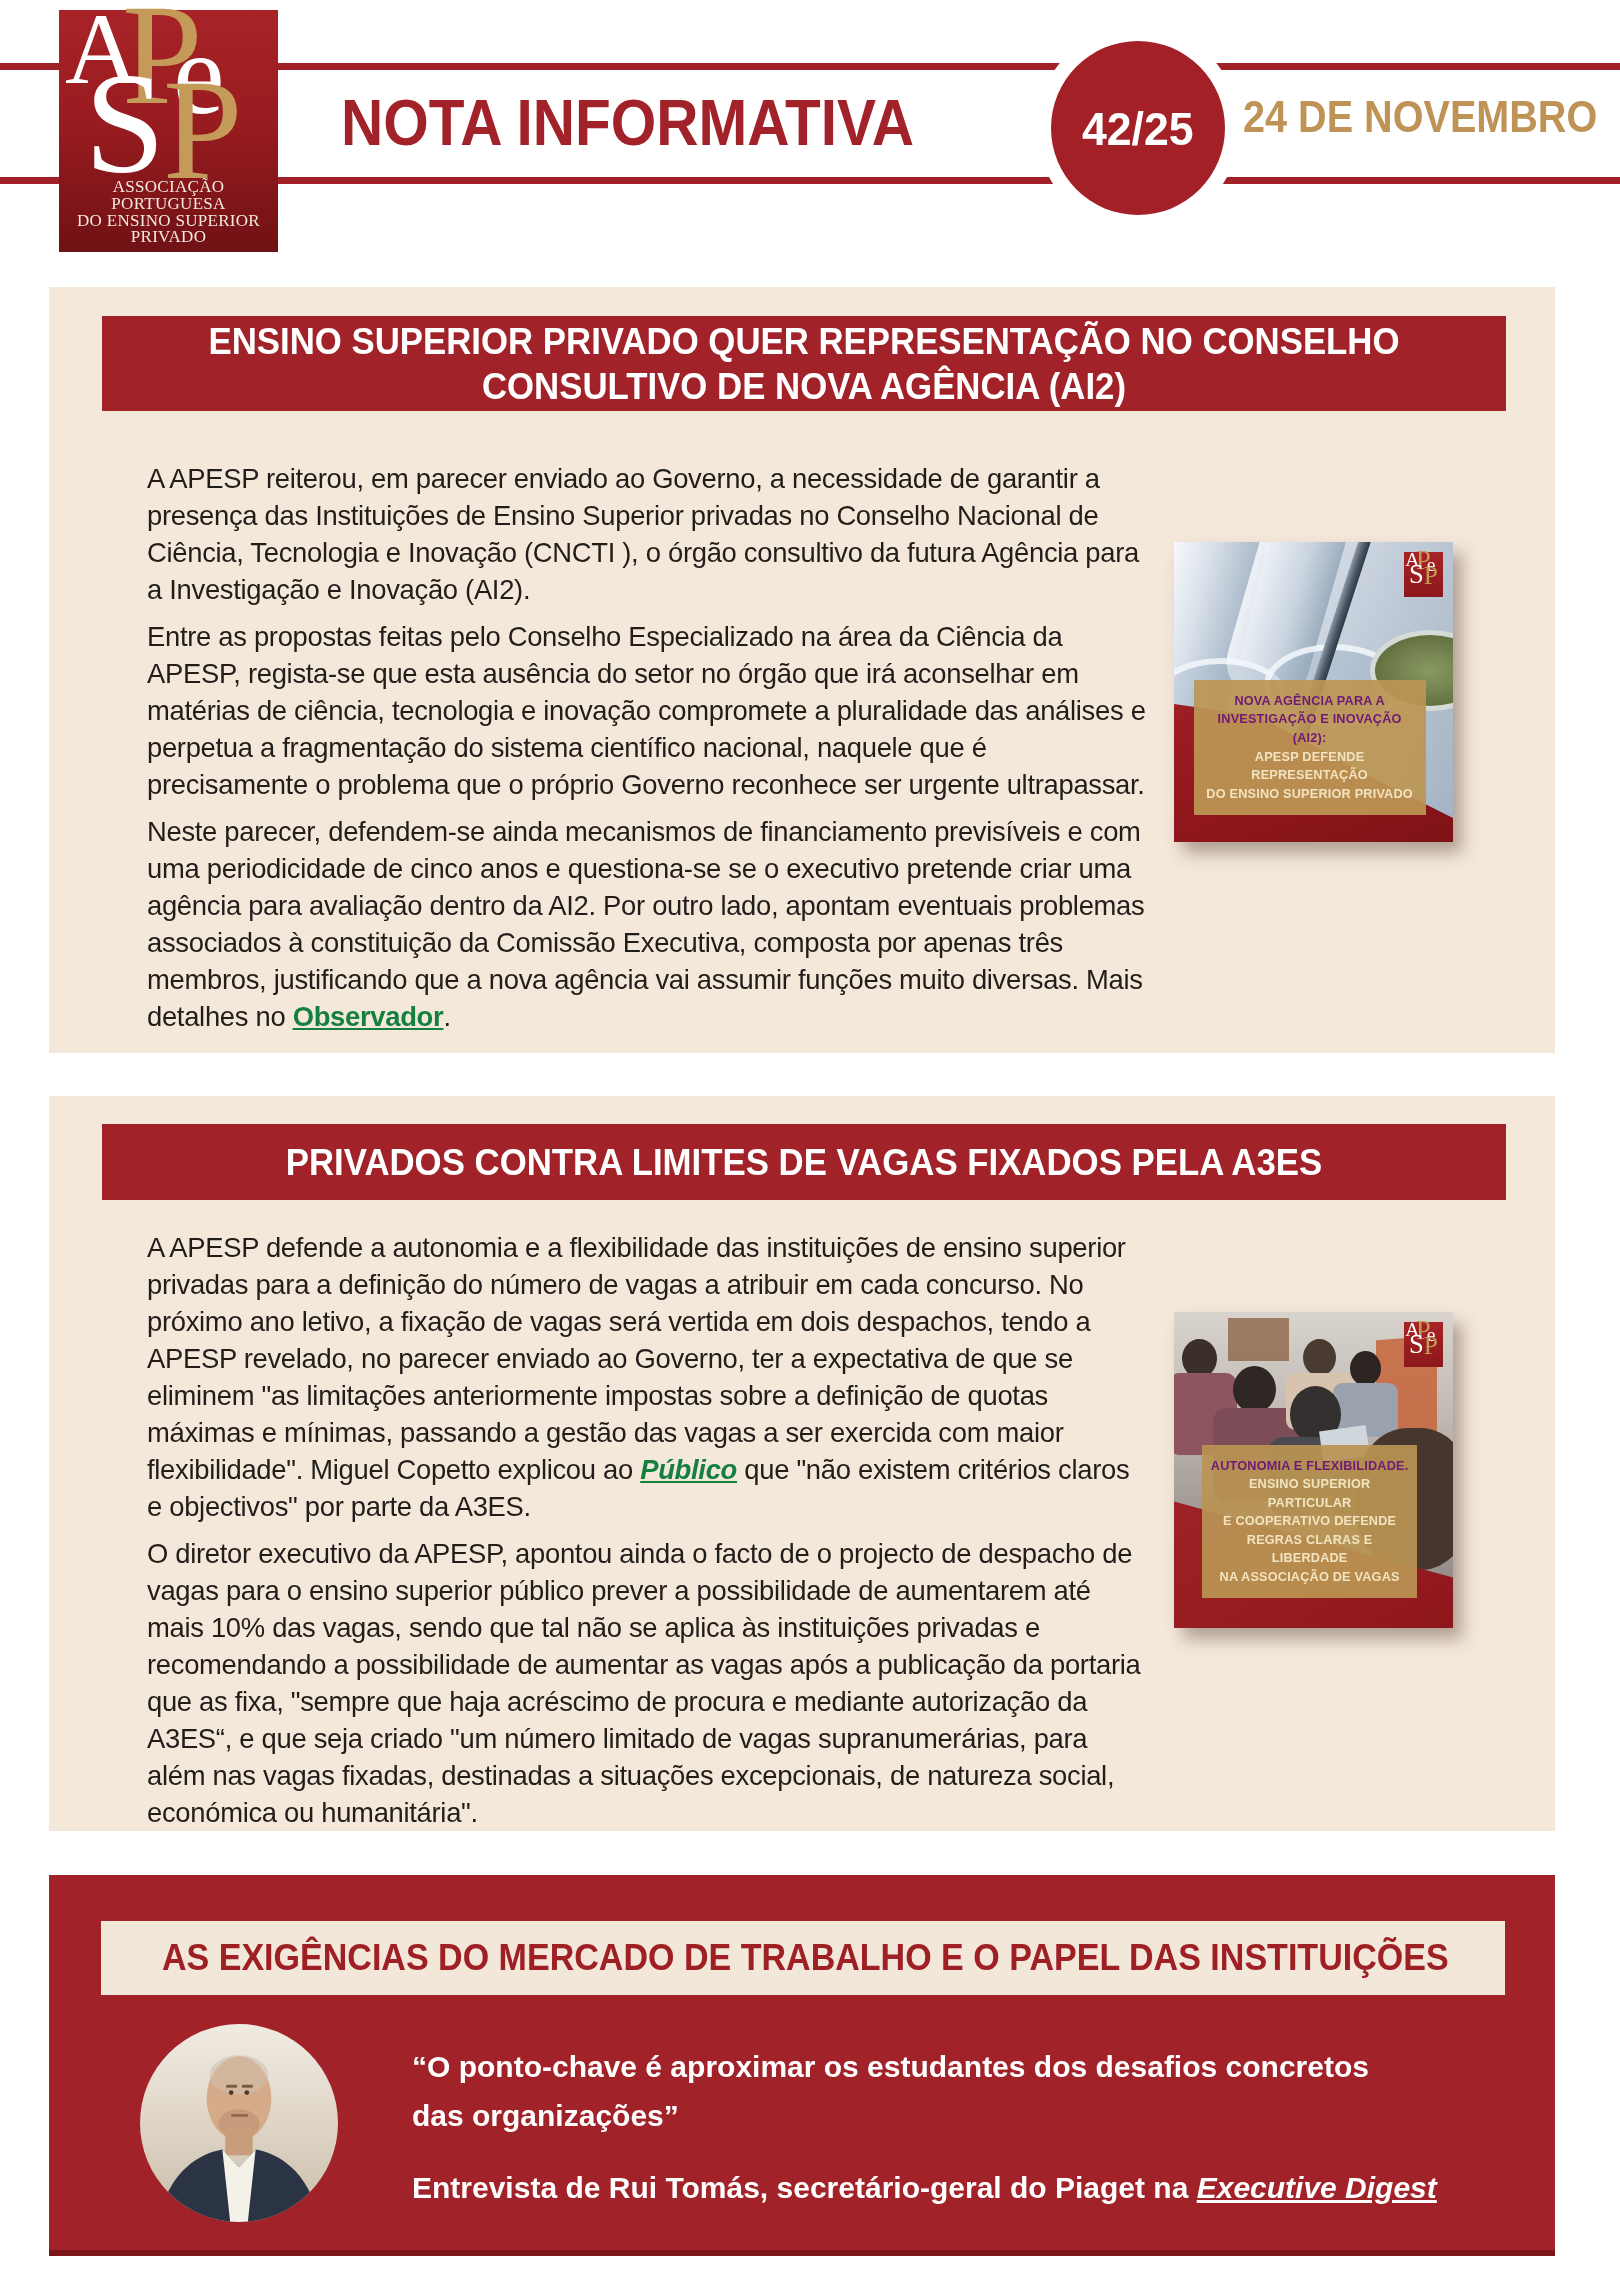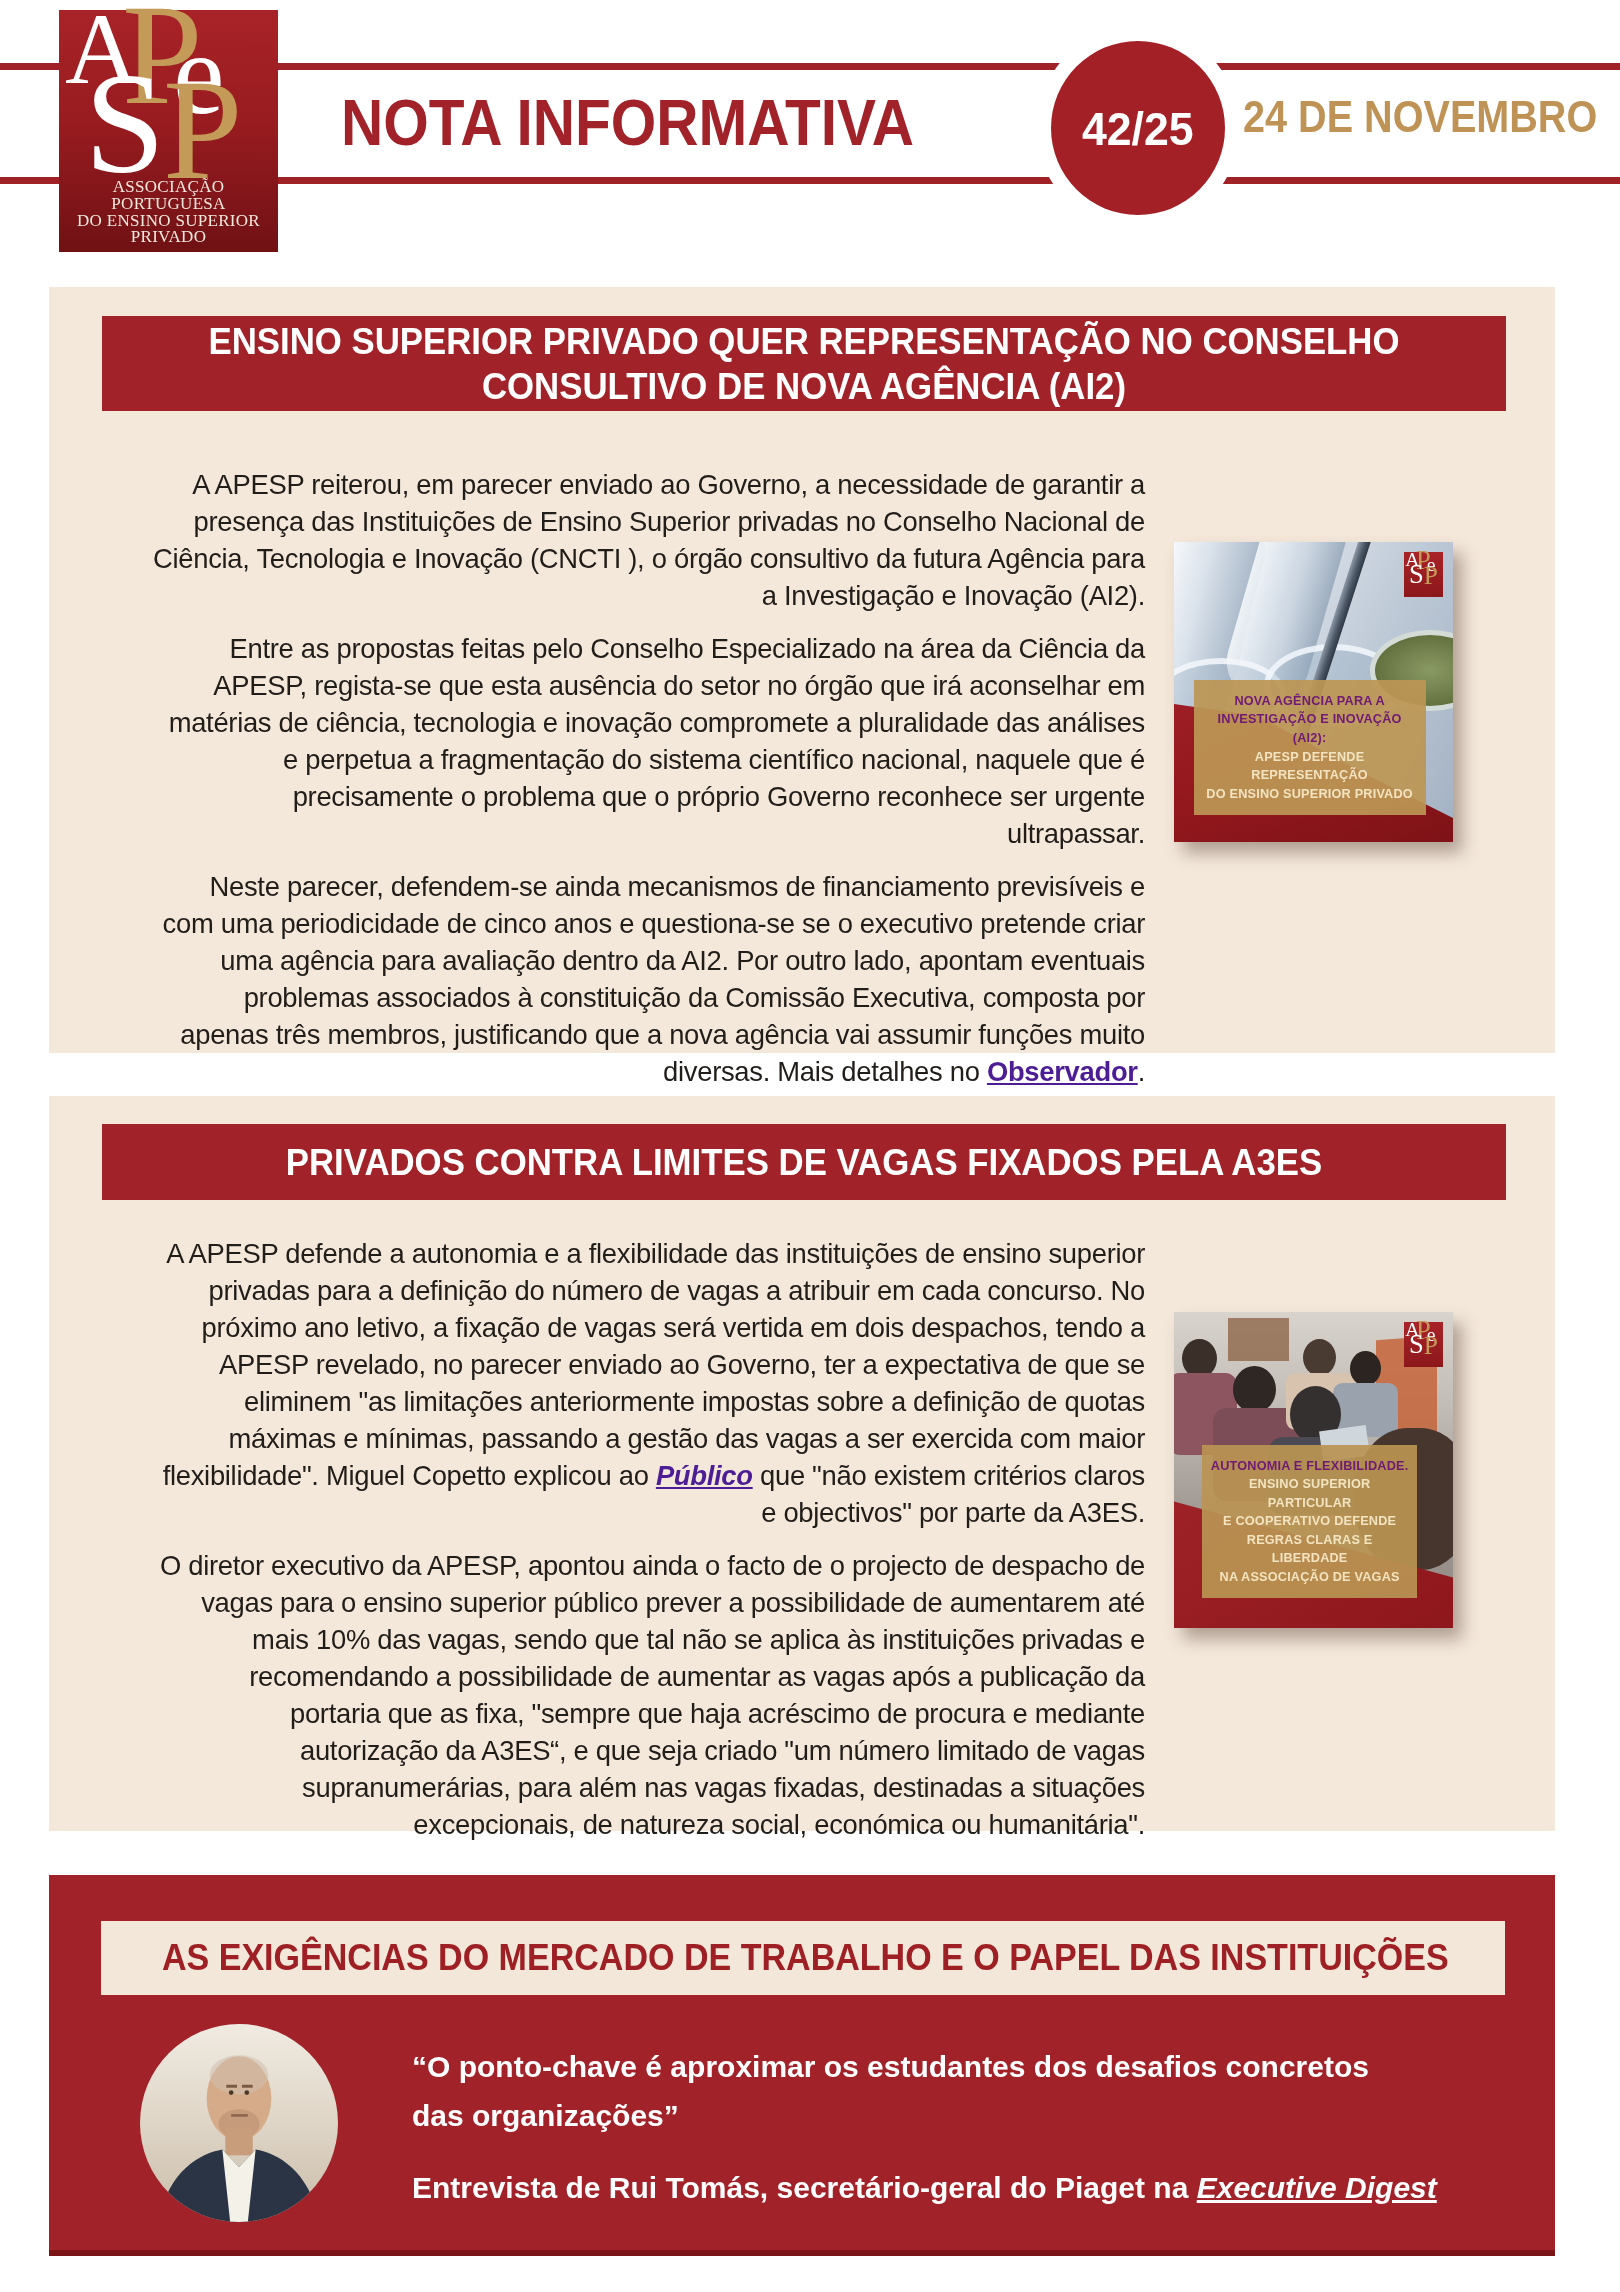--- a/index.html
+++ b/index.html
@@ -55,23 +55,23 @@
     position:absolute; left:53px; width:1404px; background:#a12228; color:#ffffff;
     display:flex; flex-direction:column; justify-content:center; text-align:center;
   }
   .s1 .panel-head { top:29px; height:95px; }
   .s2 .panel-head { top:28px; height:76px; }
   .head-line { font-size:37px; font-weight:bold; line-height:45px; transform:scaleX(0.94); white-space:nowrap; }
 
   .body-text { position:absolute; left:88px; width:1024px; font-size:27.4px; color:#211d19; letter-spacing:-0.3px; }
   .s1 .body-text { top:163px; line-height:37px; }
   .s2 .body-text { top:123px; line-height:37px; }
-  .body-text p { margin:16px;text-align:right; }
-
-  a.doc-link { color:#4c1d95; font-weight:bold; text-decoration:underline; cursor:pointer; }
+  .body-text p { margin:10px; }
+
+  a.doc-link { color:#15803d; font-weight:bold; text-decoration:underline; cursor:pointer; }
   a.doc-link.it { font-style:italic; }
 
   
   .card {
     position:absolute; left:1125px; width:279px; overflow:hidden;
     box-shadow:8.8px 10.8px 15.7px rgba(95,70,60,0.45);
   }
   .s1 .card { top:255px; height:300px; }
   .s2 .card { top:216px; height:316px; }
   .layer { position:absolute; }

